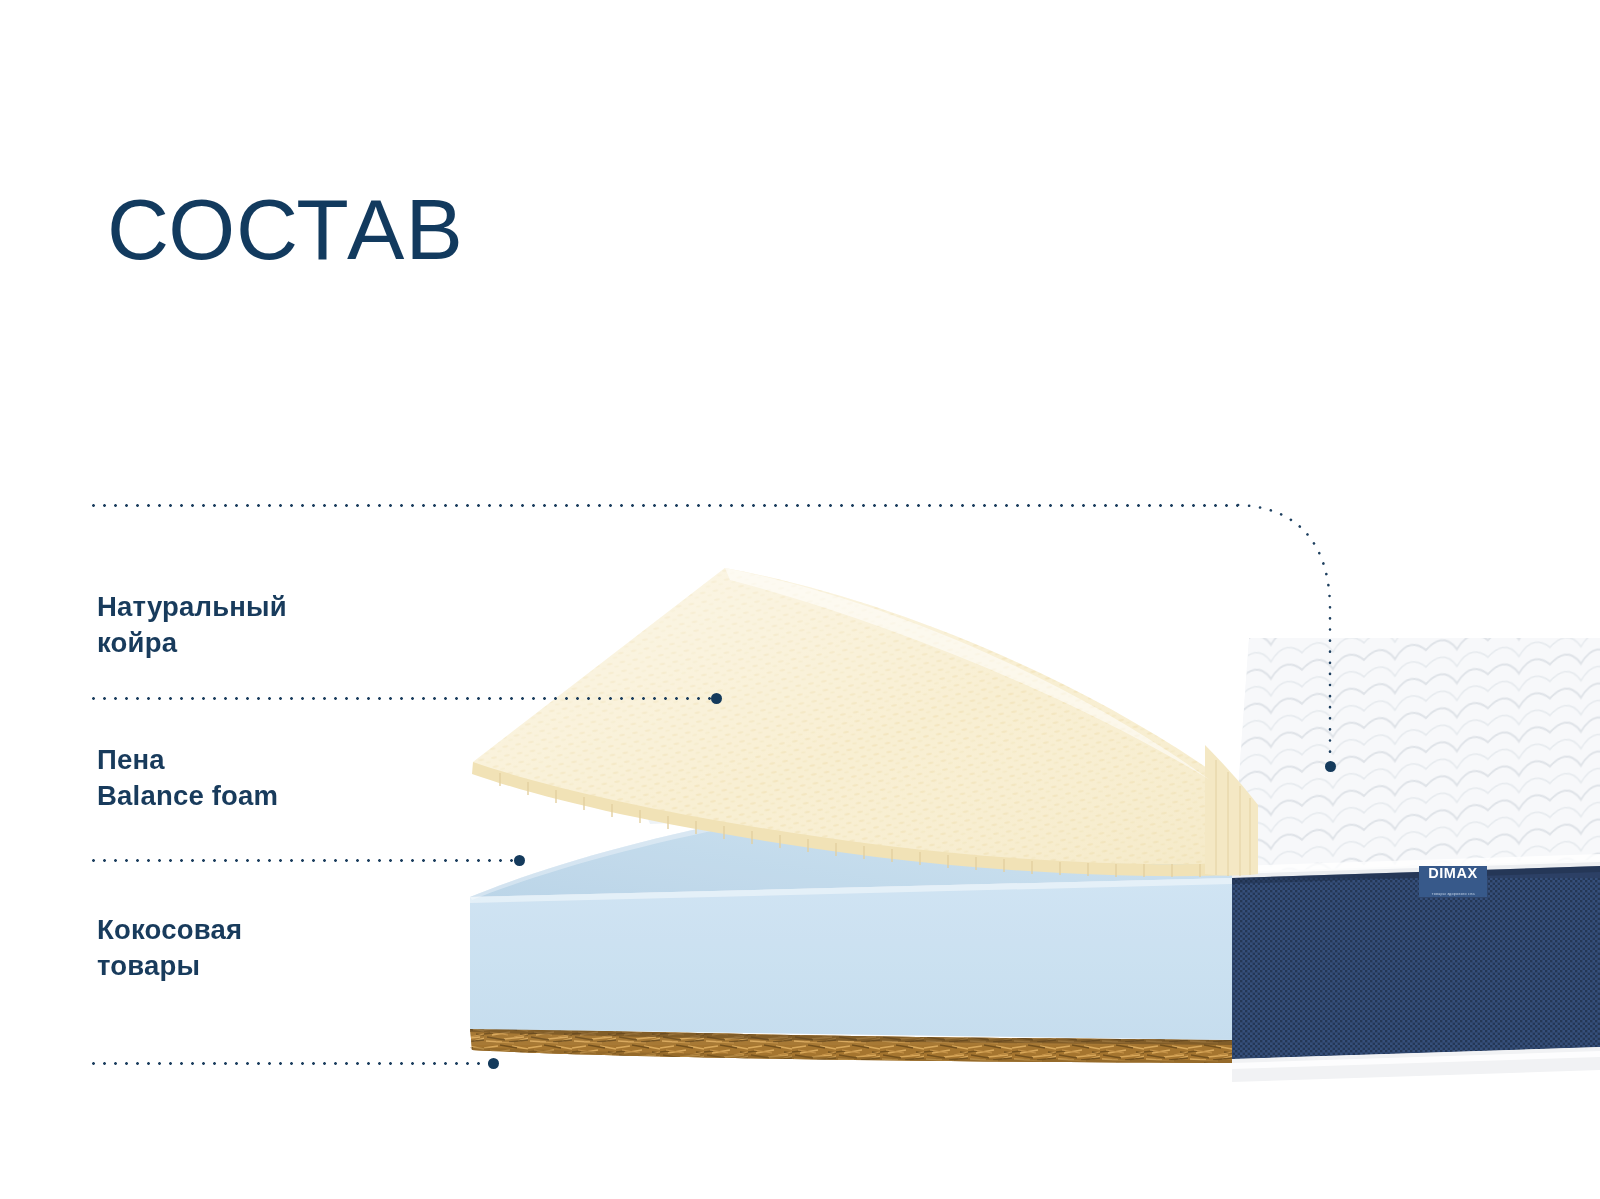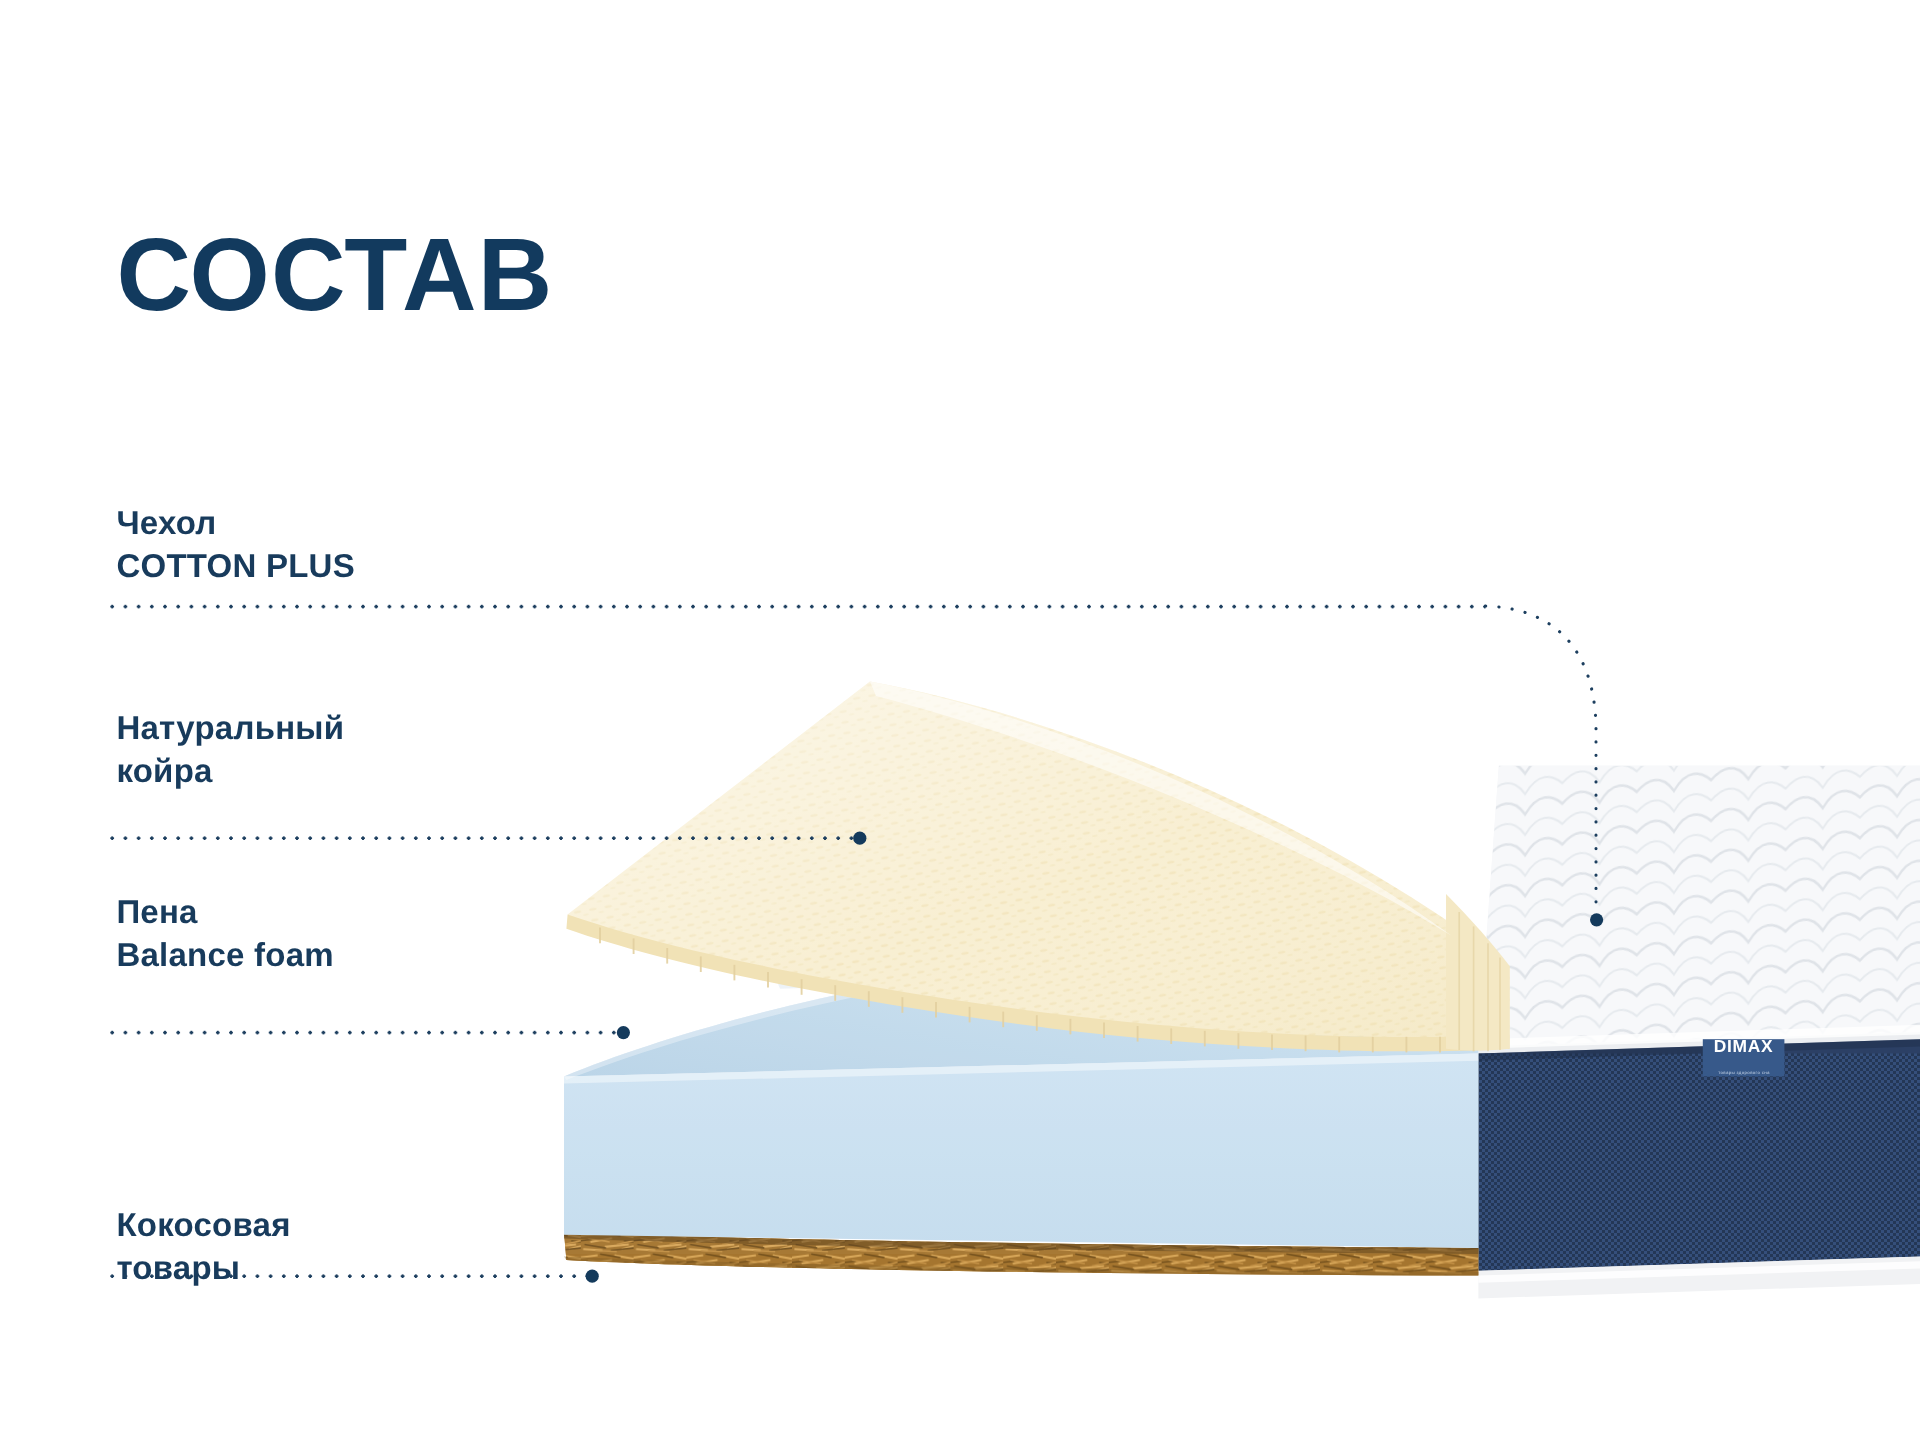--- a/index.html
+++ b/index.html
@@ -2,22 +2,22 @@
 <html><head>
 <meta charset="utf-8">
 <style>
   html,body{margin:0;padding:0;background:#fff;}
   body{width:1600px;height:1199px;overflow:hidden;
        font-family:"Liberation Sans", sans-serif;}
   #stage{position:relative;width:1600px;height:1199px;background:#ffffff;overflow:hidden;}
 
   
   #title{
-    position:absolute;left:97px;top:186px;
-    font-size:86px;font-weight:bold;letter-spacing:1px;
+    position:absolute;left:107px;top:186px;
+    font-size:86px;font-weight:normal;letter-spacing:1px;
     color:#123a5e;line-height:1;white-space:nowrap;
   }
 
   
   .label{
     position:absolute;left:97px;
     color:#183b5c;font-size:27.5px;font-weight:bold;
     line-height:36px;letter-spacing:.2px;white-space:nowrap;
   }
   .label .l1{display:block;}
@@ -244,36 +244,32 @@
       <path d="M725,568 C 880,598 1070,678 1210,780
                C 1080,700 890,622 730,580 Z" fill="#ffffff" opacity=".55"></path>
     </g>
   </svg>
 
   <div id="dimax">
     <span class="d-main">DIMAX</span>
     <span class="d-sub">товары здорового сна</span>
   </div>
 
-  <div class="label" style="top:418px">
-    <span class="l1">Чехол</span>
-    <span class="l2">COTTON PLUS</span>
-  </div>
 
   <div class="label" style="top:589px">
     <span class="l1">Натуральный</span>
     <span class="l2">койра</span>
   </div>
 
   <div class="label" style="top:742px">
     <span class="l1">Пена</span>
     <span class="l2">Balance foam</span>
   </div>
 
-  <div class="label" style="top:1003px">
+  <div class="label" style="top:912px">
     <span class="l1">Кокосовая</span>
     <span class="l2">товары</span>
   </div>
 
   <div class="leader" style="left:88px;top:504px;width:1150px"></div>
   <svg id="cover-leader" viewBox="0 0 1600 1199" xmlns="http://www.w3.org/2000/svg">
     <path d="M1238,505 C 1300,507 1329,546 1330,606 L1330,760" fill="none" stroke="#1d3f5f" stroke-width="2.6" stroke-linecap="round" stroke-dasharray="0.1 11"></path>
   </svg>
   <div class="dot" style="left:1325px;top:761px"></div>
 

